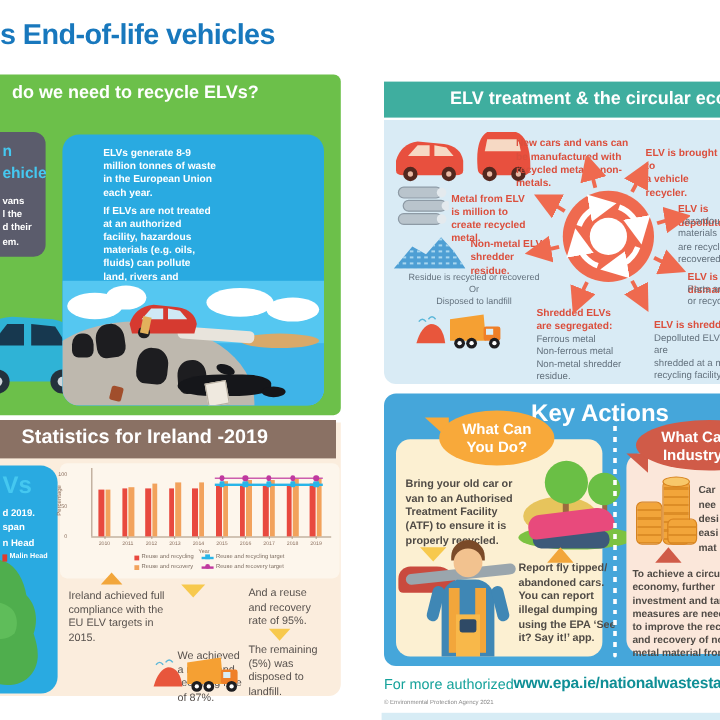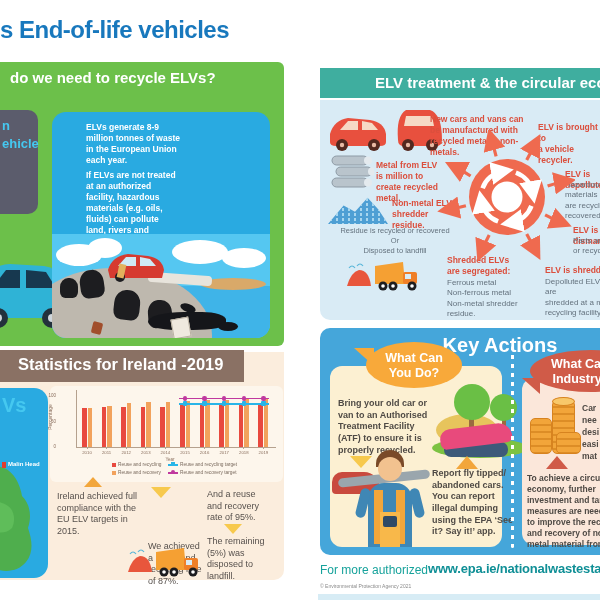--- a/index.html
+++ b/index.html
@@ -22,21 +22,21 @@
   .mound{background:#beb8ae;border-radius:50% 60% 20% 0/60% 80% 0 0;}
   .bag{background:#1d1d20;border-radius:45% 45% 30% 30%;}
   
   .treat-header{left:320px;top:68px;width:320px;height:30px;background:#3fae9f;}
   .treat-header-text{left:55px;top:6px;font-size:15px;font-weight:700;color:#fff;width:300px;}
   .treat-body{left:320px;top:100px;width:280px;height:220px;background:#d9ebf5;border-radius:0 0 0 10px;}
   .red-label{font-size:8.5px;font-weight:700;color:#db4f3d;line-height:1.3;}
   .gray-label{font-size:8px;font-weight:500;color:#64727e;line-height:1.3;}
   
   .stats-body{left:0;top:352px;width:284px;height:228px;background:#fbeddd;border-radius:0 0 10px 0;}
-  .stats-header{left:0;top:350px;width:244px;height:32px;background:#8a7164;}
+  .stats-header{left:0;top:350px;width:280px;height:32px;background:#8a7164;}
   .stats-header-text{left:18px;top:5px;font-size:16.5px;font-weight:700;color:#fff;}
   .elvs-box{left:-90px;top:388px;width:138px;height:190px;background:#29aae1;border-radius:14px;overflow:hidden;}
   .chart-bg{left:50px;top:386px;width:233px;height:96px;background:#fdf6ec;border-radius:6px;}
   .bar{position:absolute;}
   .xlab{position:absolute;font-size:4.3px;color:#8a6f5e;width:20px;text-align:center;}
   .ytick{font-size:4.5px;color:#8a6f5e;width:12px;text-align:right;}
   .note{font-size:9px;color:#57514d;line-height:1.28;font-weight:500;}
   .tri{width:0;height:0;}
   .legend-row{display:flex;align-items:center;gap:2px;font-size:4.8px;color:#7a6a5e;}
   
@@ -58,20 +58,24 @@
 <body>
 
 <div class="abs title">s End-of-life vehicles</div>
 
 <div class="abs why-panel"></div>
 <div class="abs why-header">do we need to recycle ELVs?</div>
 
 <div class="abs gray-box">
   <div class="abs gray-box-title pre">n
 ehicle</div>
+  <div class="abs gray-box-body pre">vans
+l the
+d their
+em.</div>
 </div>
 
 <svg class="abs" style="left:-28px;top:244px;" width="104" height="92" viewBox="0 0 104 92">
   <path d="M6,48 Q10,22 38,20 L72,22 Q94,26 98,48 L100,66 Q100,74 92,74 L12,74 Q4,74 4,64 Z" fill="#2fb3d6"></path>
   <path d="M20,44 L34,26 L48,26 L48,44 Z" fill="#17384f"></path>
   <path d="M54,26 L74,28 L84,44 L54,44 Z" fill="#17384f"></path>
   <circle cx="26" cy="74" r="10" fill="#23313c"></circle>
     <circle cx="26" cy="74" r="4" fill="#cfd6db"></circle>
   <circle cx="80" cy="74" r="10" fill="#23313c"></circle>
     <circle cx="80" cy="74" r="4" fill="#cfd6db"></circle>
@@ -222,20 +226,23 @@
   </g>
 </svg>
 
 <div class="abs stats-body"></div>
 <div class="abs stats-header">
   <div class="abs stats-header-text">Statistics for Ireland -2019</div>
 </div>
 
 <div class="abs elvs-box">
   <div class="abs" style="left:92px;top:6px;font-size:20px;font-weight:700;color:#45c8f0;">Vs</div>
+  <div class="abs pre" style="left:92px;top:34px;width:40px;font-size:8px;font-weight:600;color:#fff;line-height:1.55;">d 2019.
+span
+n Head</div>
   <svg class="abs" style="left:50px;top:76px;" width="84" height="114" viewBox="0 0 84 114">
     <path d="M38,2 C30,6 28,12 30,18 C22,22 18,30 20,40 C14,50 12,62 16,72 C14,84 20,96 30,102 C42,110 58,108 66,98 C74,88 72,76 68,64 C72,52 70,40 62,32 C60,20 54,8 44,4 Z" fill="#4fae4d"></path>
     <path d="M30,40 C26,48 26,58 30,64 C36,70 46,70 52,64 C56,56 54,46 48,42 C42,38 34,36 30,40 Z" fill="#5fbd5a"></path>
   </svg>
   <div class="abs" style="left:92px;top:74px;width:4px;height:6px;background:#e03c2e;"></div>
   <div class="abs" style="left:98px;top:73px;font-size:6px;font-weight:700;color:#fff;">Malin Head</div>
 </div>
 
 <div class="abs chart-bg"></div>
 <div class="abs" style="left:28px;top:414px;width:44px;text-align:center;font-size:5px;color:#8a6f5e;transform:rotate(-90deg);">Percentage</div>

